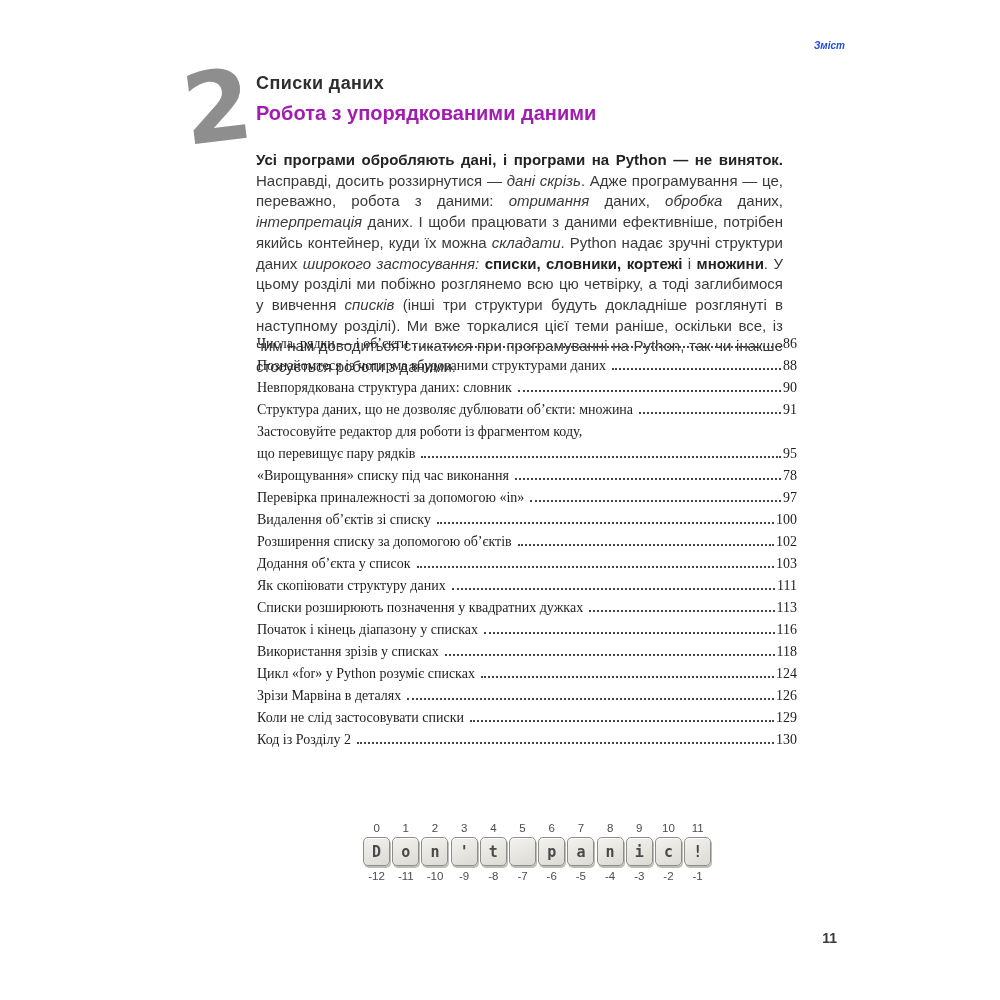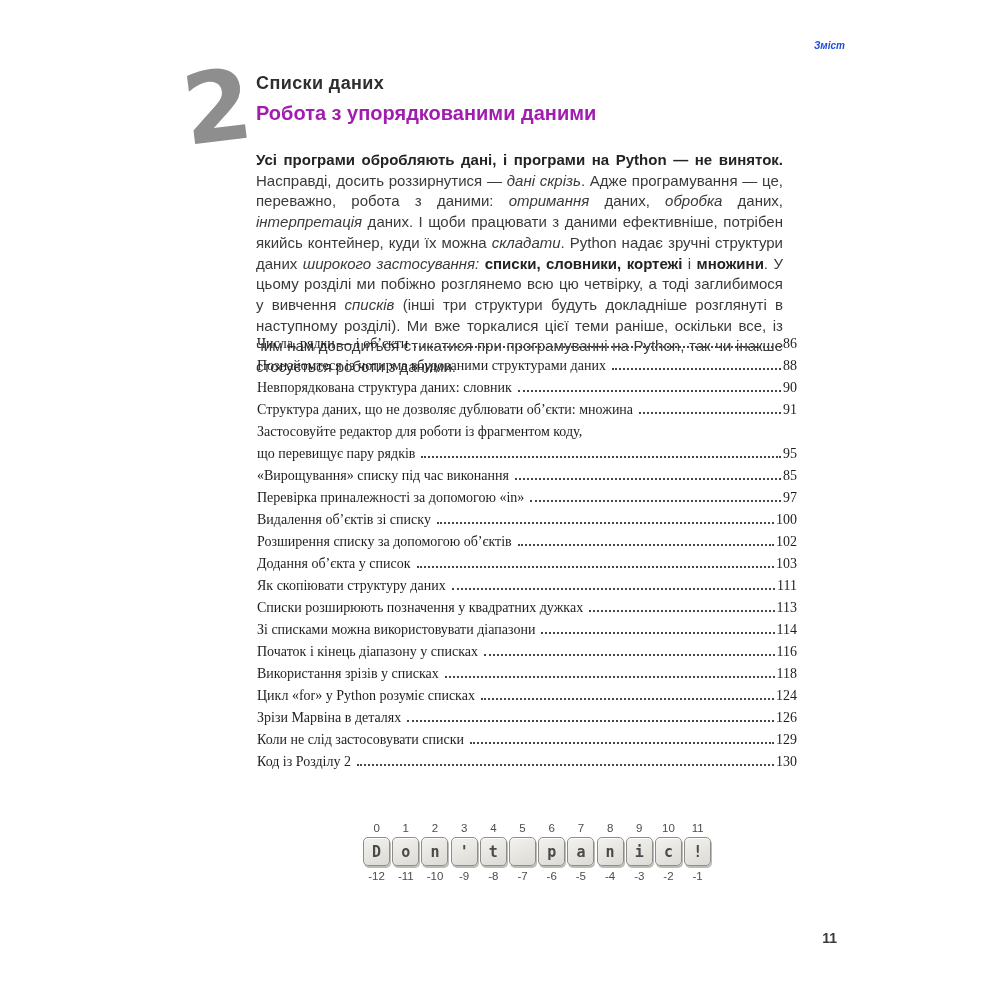--- a/index.html
+++ b/index.html
@@ -167,21 +167,21 @@
         <span>Застосовуйте редактор для роботи із фрагментом коду,</span>
       </div>
     <div class="toc-row">
         <span>що перевищує пару рядків</span>
         <span class="toc-leader"></span>
         <span class="toc-page">95</span>
       </div>
     <div class="toc-row">
         <span>«Вирощування» списку під час виконання</span>
         <span class="toc-leader"></span>
-        <span class="toc-page">85</span>
+        <span class="toc-page">78</span>
       </div>
     <div class="toc-row">
         <span>Перевірка приналежності за допомогою «in»</span>
         <span class="toc-leader"></span>
         <span class="toc-page">97</span>
       </div>
     <div class="toc-row">
         <span>Видалення об’єктів зі списку</span>
         <span class="toc-leader"></span>
         <span class="toc-page">100</span>
@@ -198,25 +198,20 @@
       </div>
     <div class="toc-row">
         <span>Як скопіювати структуру даних</span>
         <span class="toc-leader"></span>
         <span class="toc-page">111</span>
       </div>
     <div class="toc-row">
         <span>Списки розширюють позначення у квадратних дужках</span>
         <span class="toc-leader"></span>
         <span class="toc-page">113</span>
-      </div>
-    <div class="toc-row">
-        <span>Зі списками можна використовувати діапазони</span>
-        <span class="toc-leader"></span>
-        <span class="toc-page">114</span>
       </div>
     <div class="toc-row">
         <span>Початок і кінець діапазону у списках</span>
         <span class="toc-leader"></span>
         <span class="toc-page">116</span>
       </div>
     <div class="toc-row">
         <span>Використання зрізів у списках</span>
         <span class="toc-leader"></span>
         <span class="toc-page">118</span>

